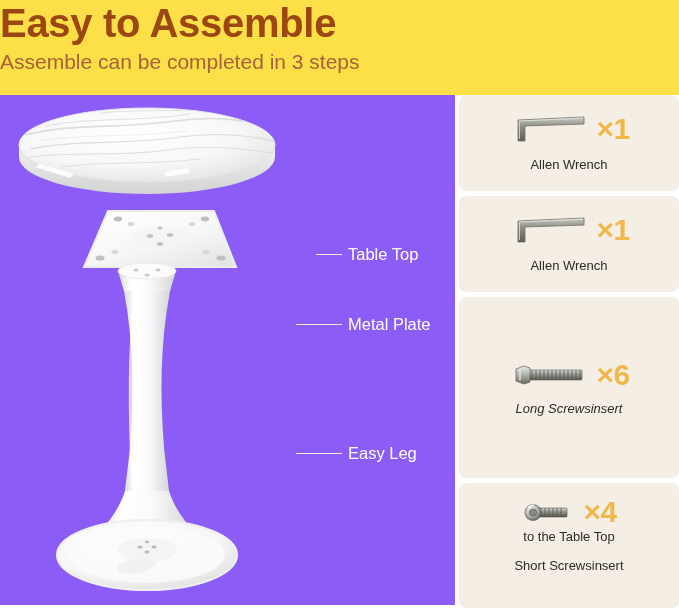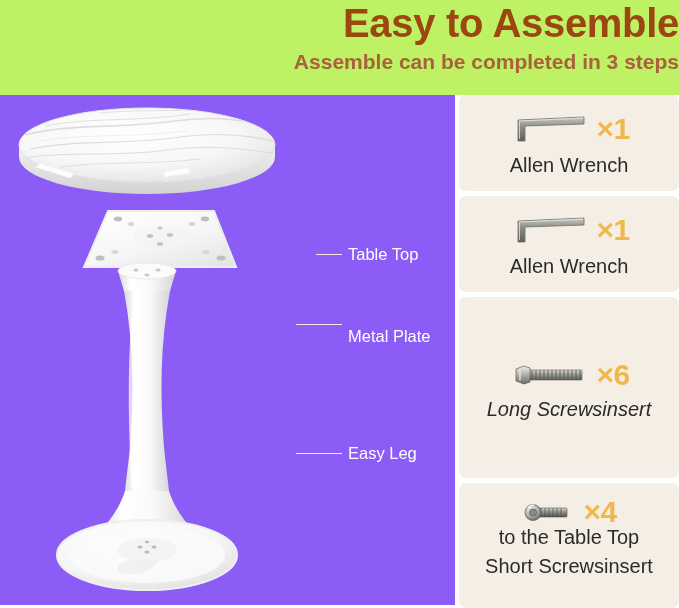--- a/index.html
+++ b/index.html
@@ -13,38 +13,38 @@
     position: relative;
     overflow: hidden;
     font-family: "Liberation Sans", sans-serif;
   }
 
   
   #header {
     position: absolute;
     left: 0; top: 0;
     width: 679px; height: 95px;
-    background: #bef264;
-    text-align: right;
+    background: #fde047;
+    text-align: left;
   }
   #title {
     margin: 0;
     padding-top: 1px;
     font-size: 40px;
     font-weight: bold;
     letter-spacing: -0.3px;
     color: #9C4612;
     line-height: 44px;
     white-space: nowrap;
   }
   #subtitle {
     margin: 0;
     padding-top: 5px;
     font-size: 21px;
-    font-weight: bold;
+    font-weight: normal;
     color: #A8613A;
     line-height: 24px;
     white-space: nowrap;
   }
 
   
   #diagram {
     position: absolute;
     left: 0; top: 95px;
     width: 455px; height: 510px;
@@ -89,21 +89,21 @@
   }
   .hw-icon { flex: 0 0 auto; display:block; }
   .hw-qty {
     font-size: 30px;
     font-weight: bold;
     color: #F0B84A;
     line-height: 30px;
     letter-spacing: -0.5px;
   }
   .hw-name {
-    font-size: 20px;
+    font-size: 13px;
     color: #2B2B2B;
     line-height: 20px;
     padding: 0 8px;
   }
 </style>
 </head>
 <body>
 
 <div id="header">
   <div id="title">Easy to Assemble</div>
@@ -226,21 +226,21 @@
 
       <path d="M118,470 C128,464 145,462 158,466 C150,478 132,482 118,477 Z" fill="#EFEFEF" opacity="0.9"></path>
       <ellipse cx="147" cy="460" rx="90" ry="35" fill="none" stroke="#EFEFEF" stroke-width="2"></ellipse>
     </g>
   </svg>
 
   <div class="leader" style="left:316px; top:159px; width:26px;"></div>
   <div class="part-label" style="left:348px; top:150px;">Table Top</div>
 
   <div class="leader" style="left:296px; top:229px; width:46px;"></div>
-  <div class="part-label" style="left:348px; top:232px;">Metal Plate</div>
+  <div class="part-label" style="left:348px; top:220px;">Metal Plate</div>
 
   <div class="leader" style="left:296px; top:358px; width:46px;"></div>
   <div class="part-label" style="left:348px; top:349px;">Easy Leg</div>
 
 </div>
 
 <div id="hardware">
 
   <div class="hw-card" style="top:0px; height:96px; padding-top:16px;">
     <div class="hw-row">

